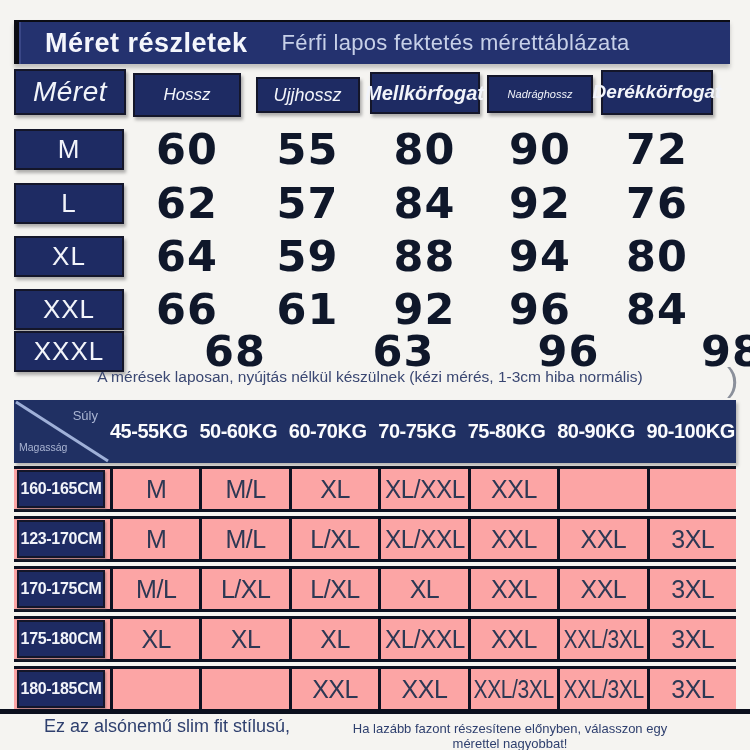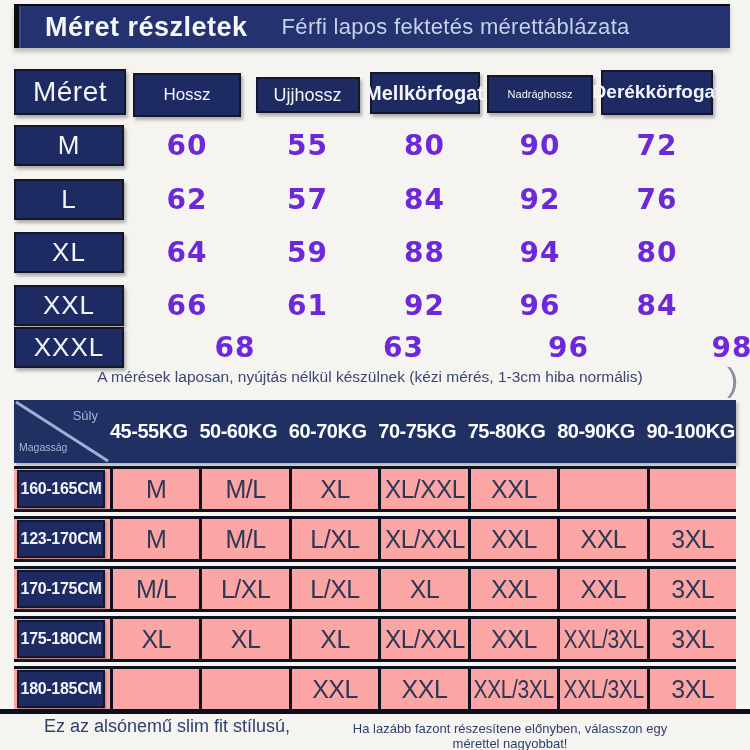--- a/index.html
+++ b/index.html
@@ -4,52 +4,52 @@
 <style>
   html,body{margin:0;padding:0;}
   .canvas{
     position:relative; width:750px; height:750px;
     background:#f5f4f1; overflow:hidden;
     font-family:"Liberation Sans", sans-serif;
     -webkit-font-smoothing:antialiased;
   }
   
   .title-bar{
-    position:absolute; left:14px; top:4px; width:716px; height:44px;
+    position:absolute; left:14px; top:20px; width:716px; height:44px;
     background:#24326f;
     border-left:5px solid #0b0c14; border-top:2px solid #0b0c14;
     box-shadow:0 4px 4px rgba(40,40,40,.25), 2px 0 0 #3a4787 inset;
     display:flex; align-items:center; gap:34px; padding-left:26px; box-sizing:border-box;
   }
   .title-bar .main{ color:#f4f6fc; font-size:27px; font-weight:700; letter-spacing:.5px;}
   .title-bar .sub{ color:#c7d0e8; font-size:22px; font-weight:400; letter-spacing:.3px;}
   
   .size-grid{
     position:absolute; left:14px; width:716px;
     display:grid; grid-template-columns:112px 122px 119px 115px 116px 118px;
     align-items:center;
   }
-  .hdr-row{ top:66px; height:52px;}
+  .hdr-row{ top:66px; height:52px;font-style:italic;}
   .navy-box{
     background:#1e2b63; color:#f2f4fa;
     border:2px solid #14162a;
     box-shadow:2px 3px 3px rgba(70,70,70,.4);
     display:flex; align-items:center; justify-content:center;
     box-sizing:border-box;
   }
   .hb-meret{ width:112px; height:46px; font-size:28px; letter-spacing:.5px;}
   .hb-hossz{ width:108px; height:44px; font-size:17px; margin:6px auto 0;}
   .hb-ujj{ width:104px; height:36px; font-size:18px; margin:6px auto 0;}
   .hb-mell{ width:110px; height:42px; font-size:20px; font-weight:700; margin:2px auto 0;}
   .hb-nadrag{ width:106px; height:38px; font-size:11px; margin:4px auto 0;}
   .hb-derek{ width:112px; height:45px; font-size:19px; font-weight:700; margin:0 auto;}
   .size-row{ height:42px; }
   .size-label{ width:110px; height:41px; font-size:26px; font-weight:500; letter-spacing:1px;}
   .size-val{
-    text-align:center; font-size:28px; font-weight:700; color:#6d28d9;
+    text-align:center; font-size:43px; font-weight:700; color:#0f172a;
     font-family:"DejaVu Sans", sans-serif; letter-spacing:1px;
   }
   
   .note{
     position:absolute; left:0; top:368px; width:740px; text-align:center;
     color:#3a4772; font-size:15.5px;
   }
   .paren{
     position:absolute; left:727px; top:360px; color:#8b909b; font-size:34px; font-weight:400;
   }

